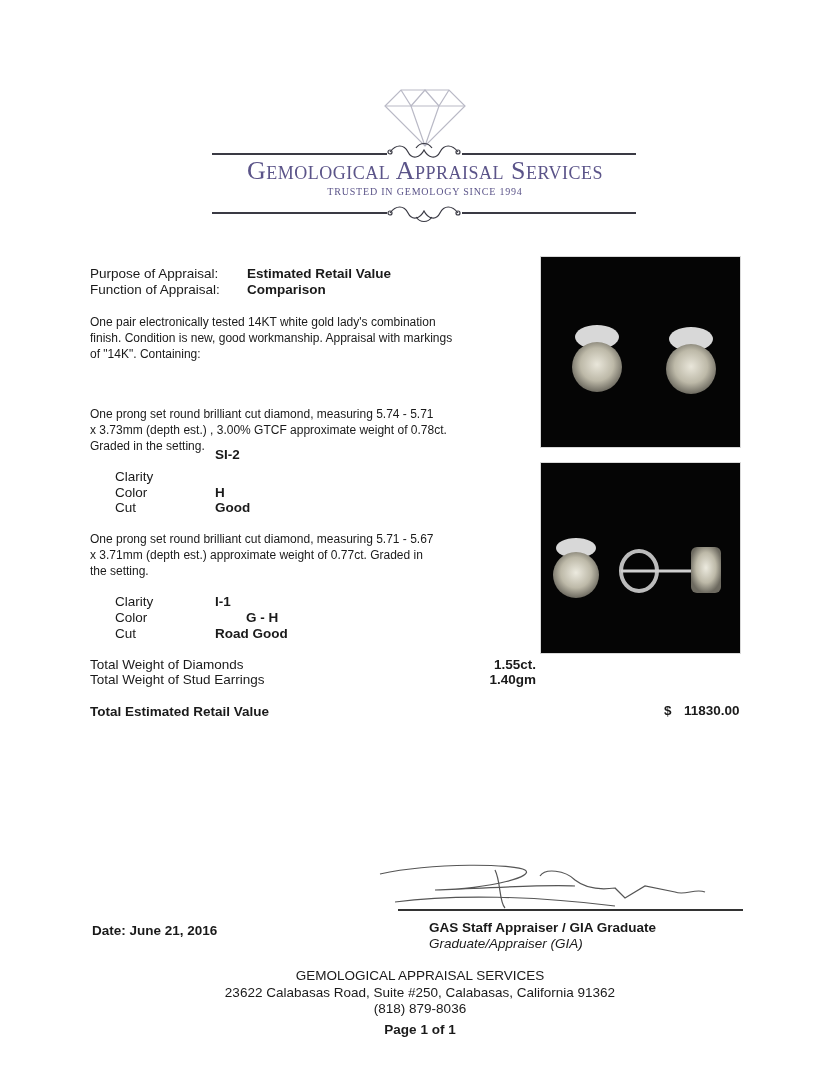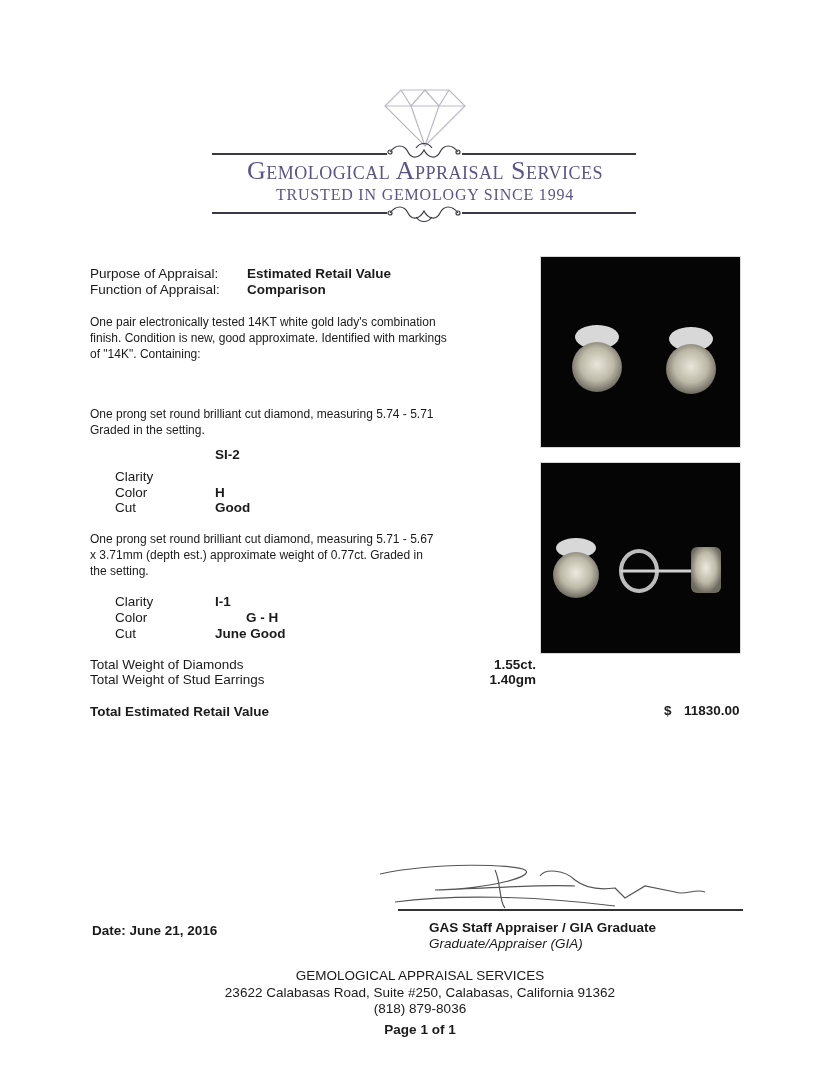--- a/index.html
+++ b/index.html
@@ -5,21 +5,21 @@
   html, body { margin: 0; padding: 0; background: #ffffff; }
   body { width: 829px; height: 1080px; position: relative; overflow: hidden;
          font-family: "Liberation Sans", sans-serif; color: #1a1a1a; font-size: 13.5px; }
   .abs { position: absolute; }
   .logo-diamond { left: 383px; top: 88px; width: 84px; height: 60px; }
   .rule { height: 2px; background: #3a3a44; }
   .brand-title { left: 200px; top: 156px; width: 450px; text-align: center;
                  font-family: "Liberation Serif", serif; font-size: 26px; letter-spacing: 0.5px;
                  color: #5b5489; font-variant: small-caps; }
   .brand-sub { left: 200px; top: 186px; width: 450px; text-align: center;
-               font-family: "Liberation Serif", serif; font-size: 16px; letter-spacing: 0.8px;
+               font-family: "Liberation Serif", serif; font-size: 10px; letter-spacing: 0.8px;
                color: #5b5489; }
   .label { font-weight: normal; }
   .bold { font-weight: bold; }
   .para { left: 90px; width: 420px; line-height: 16px; font-size: 12px; }
   .photo { background: #050505; border: 1px solid #d9d9d9; }
   .grade-label { left: 115px; }
   .grade-value { left: 215px; font-weight: bold; }
   .footer { left: 200px; width: 440px; text-align: center; font-size: 13.5px; line-height: 17px; }
 </style>
 </head>
@@ -66,46 +66,47 @@
 </div>
 <div class="abs rule" style="left:462px; top:212px; width:174px;"></div>
 
 <div class="abs label" style="left:90px; top:266px;">Purpose of Appraisal:</div>
 <div class="abs bold" style="left:247px; top:266px;">Estimated Retail Value</div>
 <div class="abs label" style="left:90px; top:282px;">Function of Appraisal:</div>
 <div class="abs bold" style="left:247px; top:282px;">Comparison</div>
 
 <div class="abs para" style="top:314px;">
   <div>One pair electronically tested 14KT white gold lady's combination</div>
-  <div>finish. Condition is new, good approximate.  Identified with markings</div>
+  <div>finish. Condition is new, good workmanship.  Appraisal with markings</div>
   <div>of "14K".  Containing:</div>
 </div>
 
 <div class="abs para" style="top:406px;">
   <div>One prong set round brilliant cut diamond, measuring 5.74 - 5.71</div>
+  <div>x 3.73mm (depth est.) , 3.00% GTCF approximate weight of 0.78ct.</div>
   <div>Graded in the setting.</div>
 </div>
 <div class="abs grade-label" style="top:469px;">Clarity</div>
 <div class="abs grade-value" style="top:447px;">SI-2</div>
 <div class="abs grade-label" style="top:485px;">Color</div>
 <div class="abs grade-value" style="top:485px;">H</div>
 <div class="abs grade-label" style="top:500px;">Cut</div>
 <div class="abs grade-value" style="top:500px;">Good</div>
 
 <div class="abs para" style="top:531px;">
   <div>One prong set round brilliant cut diamond, measuring 5.71 - 5.67</div>
   <div>x 3.71mm (depth est.) approximate weight of 0.77ct. Graded in</div>
   <div>the setting.</div>
 </div>
 <div class="abs grade-label" style="top:594px;">Clarity</div>
 <div class="abs grade-value" style="top:594px;">I-1</div>
 <div class="abs grade-label" style="top:610px;">Color</div>
 <div class="abs grade-value" style="top:610px;margin-left:31px;">G - H</div>
 <div class="abs grade-label" style="top:626px;">Cut</div>
-<div class="abs grade-value" style="top:626px;">June Good</div>
+<div class="abs grade-value" style="top:626px;">Road Good</div>
 
 <div class="abs photo" style="left:540px; top:256px; width:199px; height:190px;">
   <svg width="199" height="190" viewBox="0 0 199 190">
     <defs>
       <radialGradient id="g1" cx="50%" cy="45%" r="55%">
         <stop offset="0%" stop-color="#e9e6da"></stop>
           <stop offset="60%" stop-color="#bdb9a8"></stop>
           <stop offset="100%" stop-color="#6d6a60"></stop>
       </radialGradient>
     </defs>

